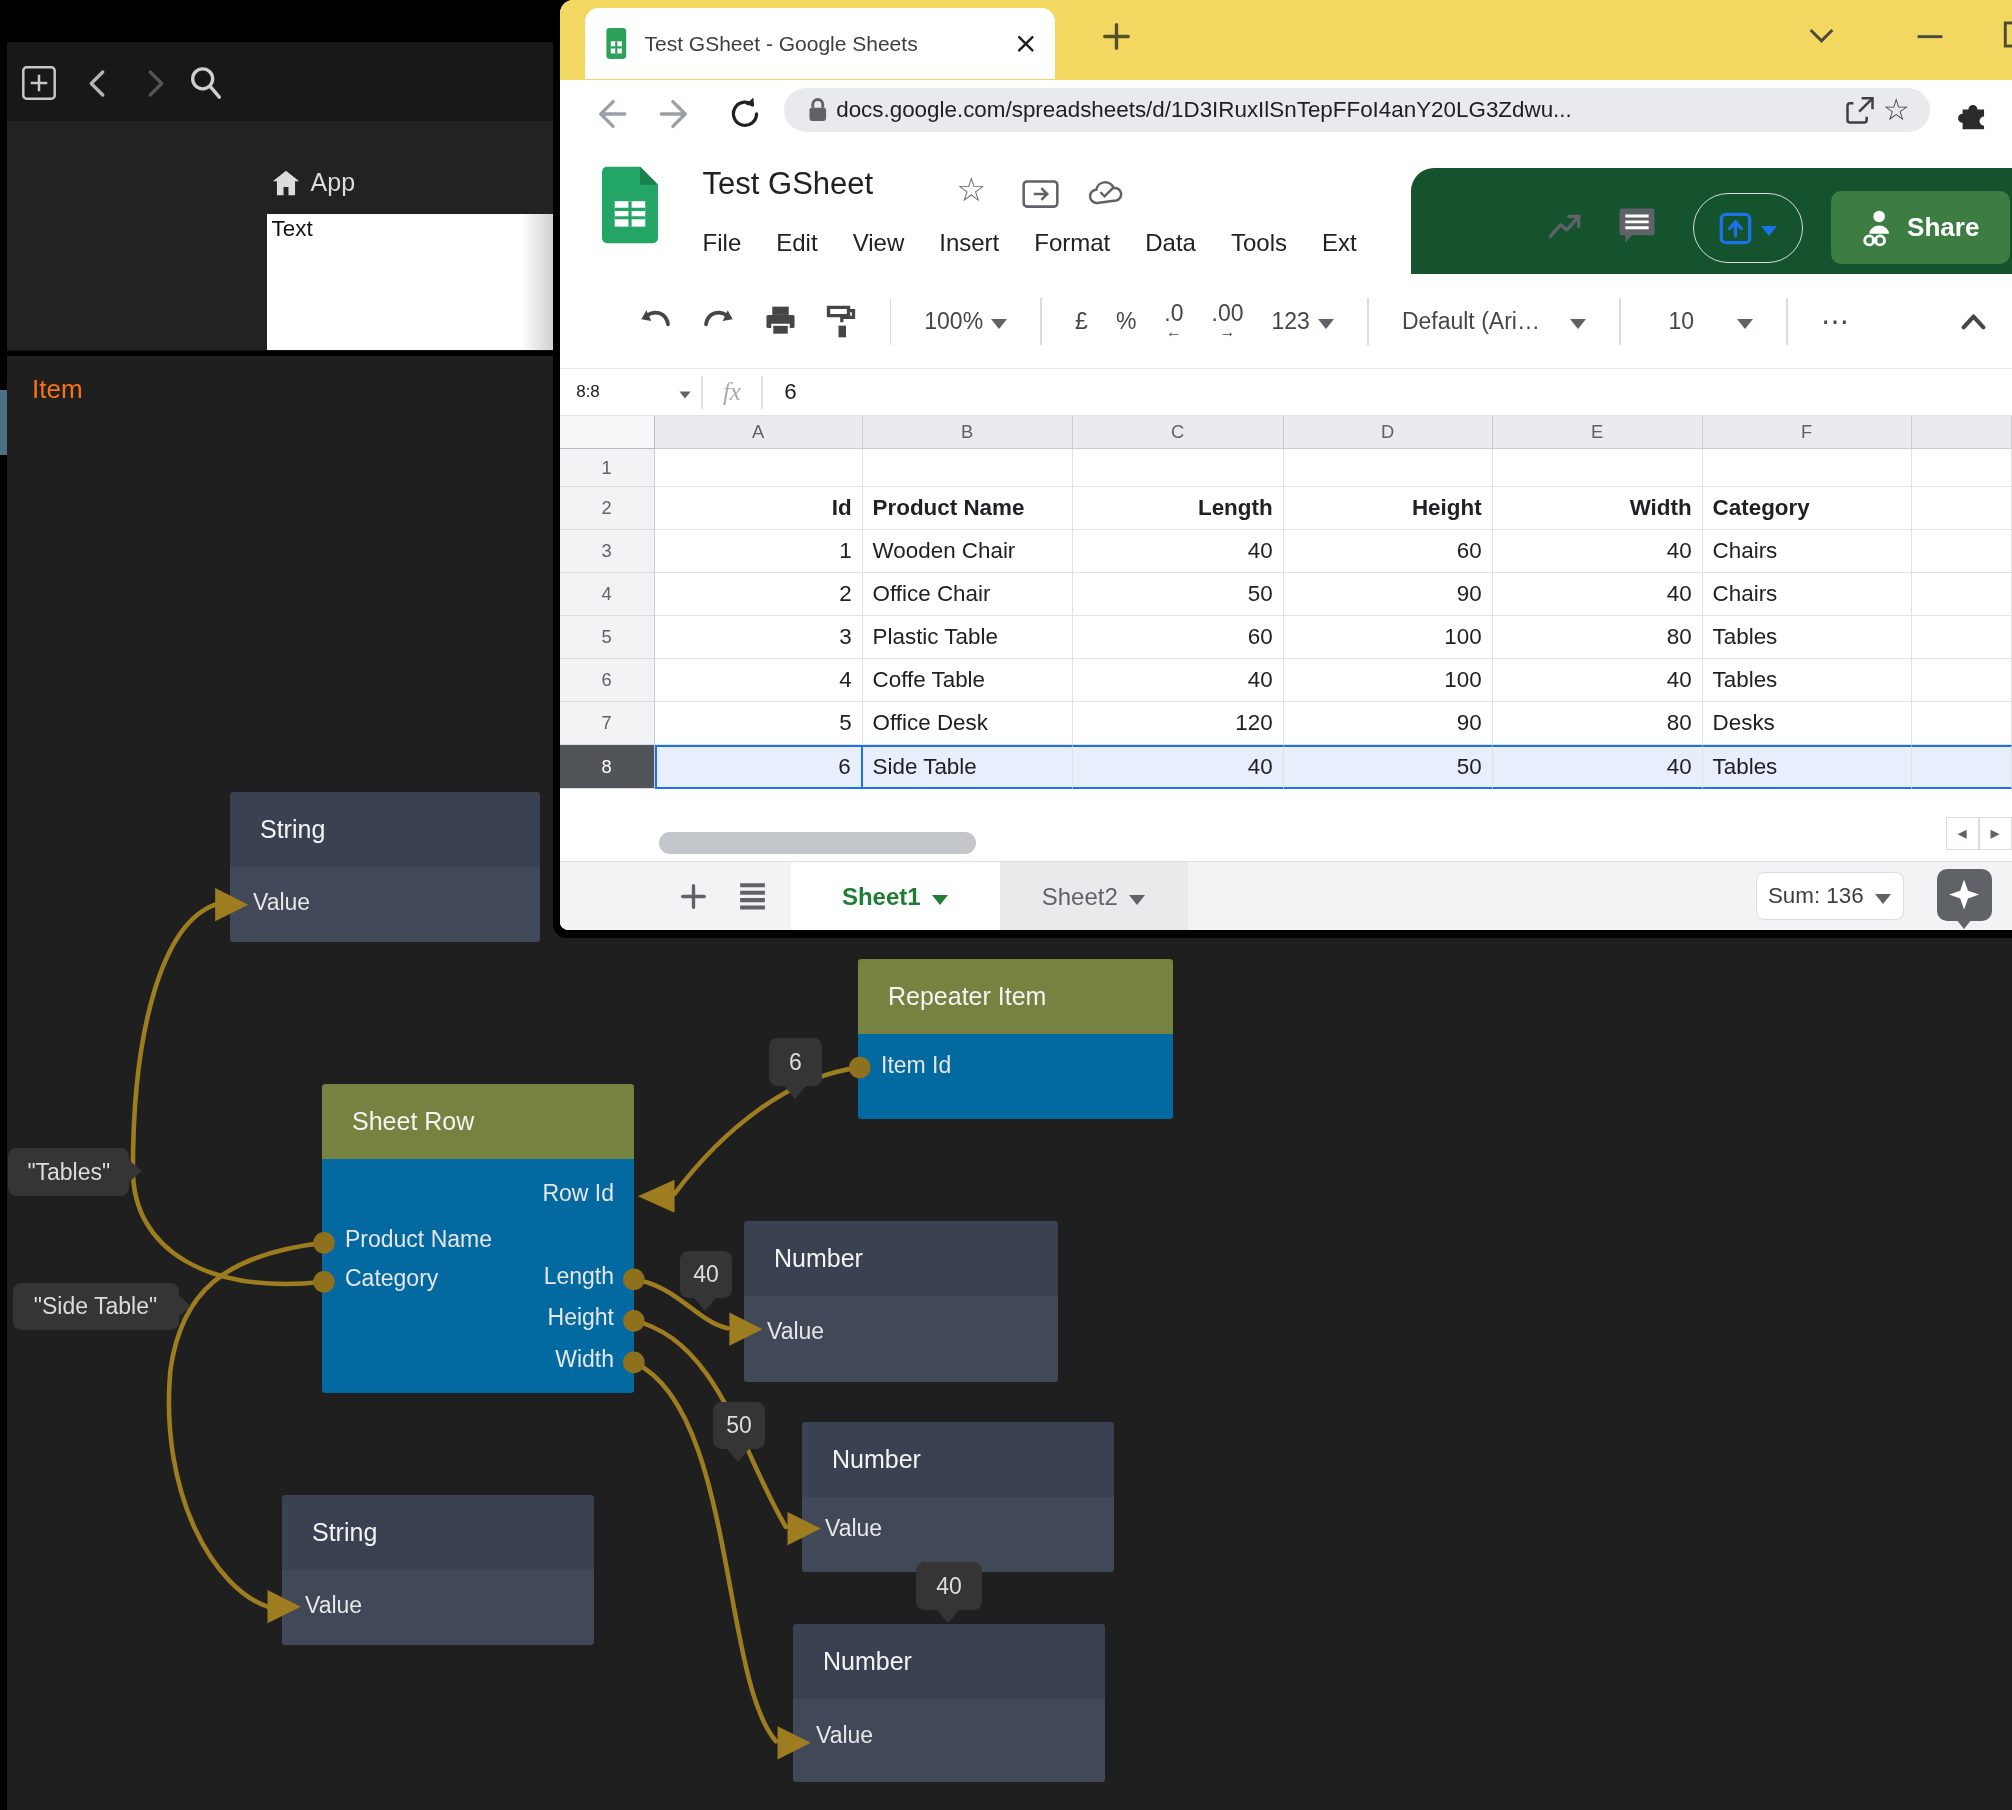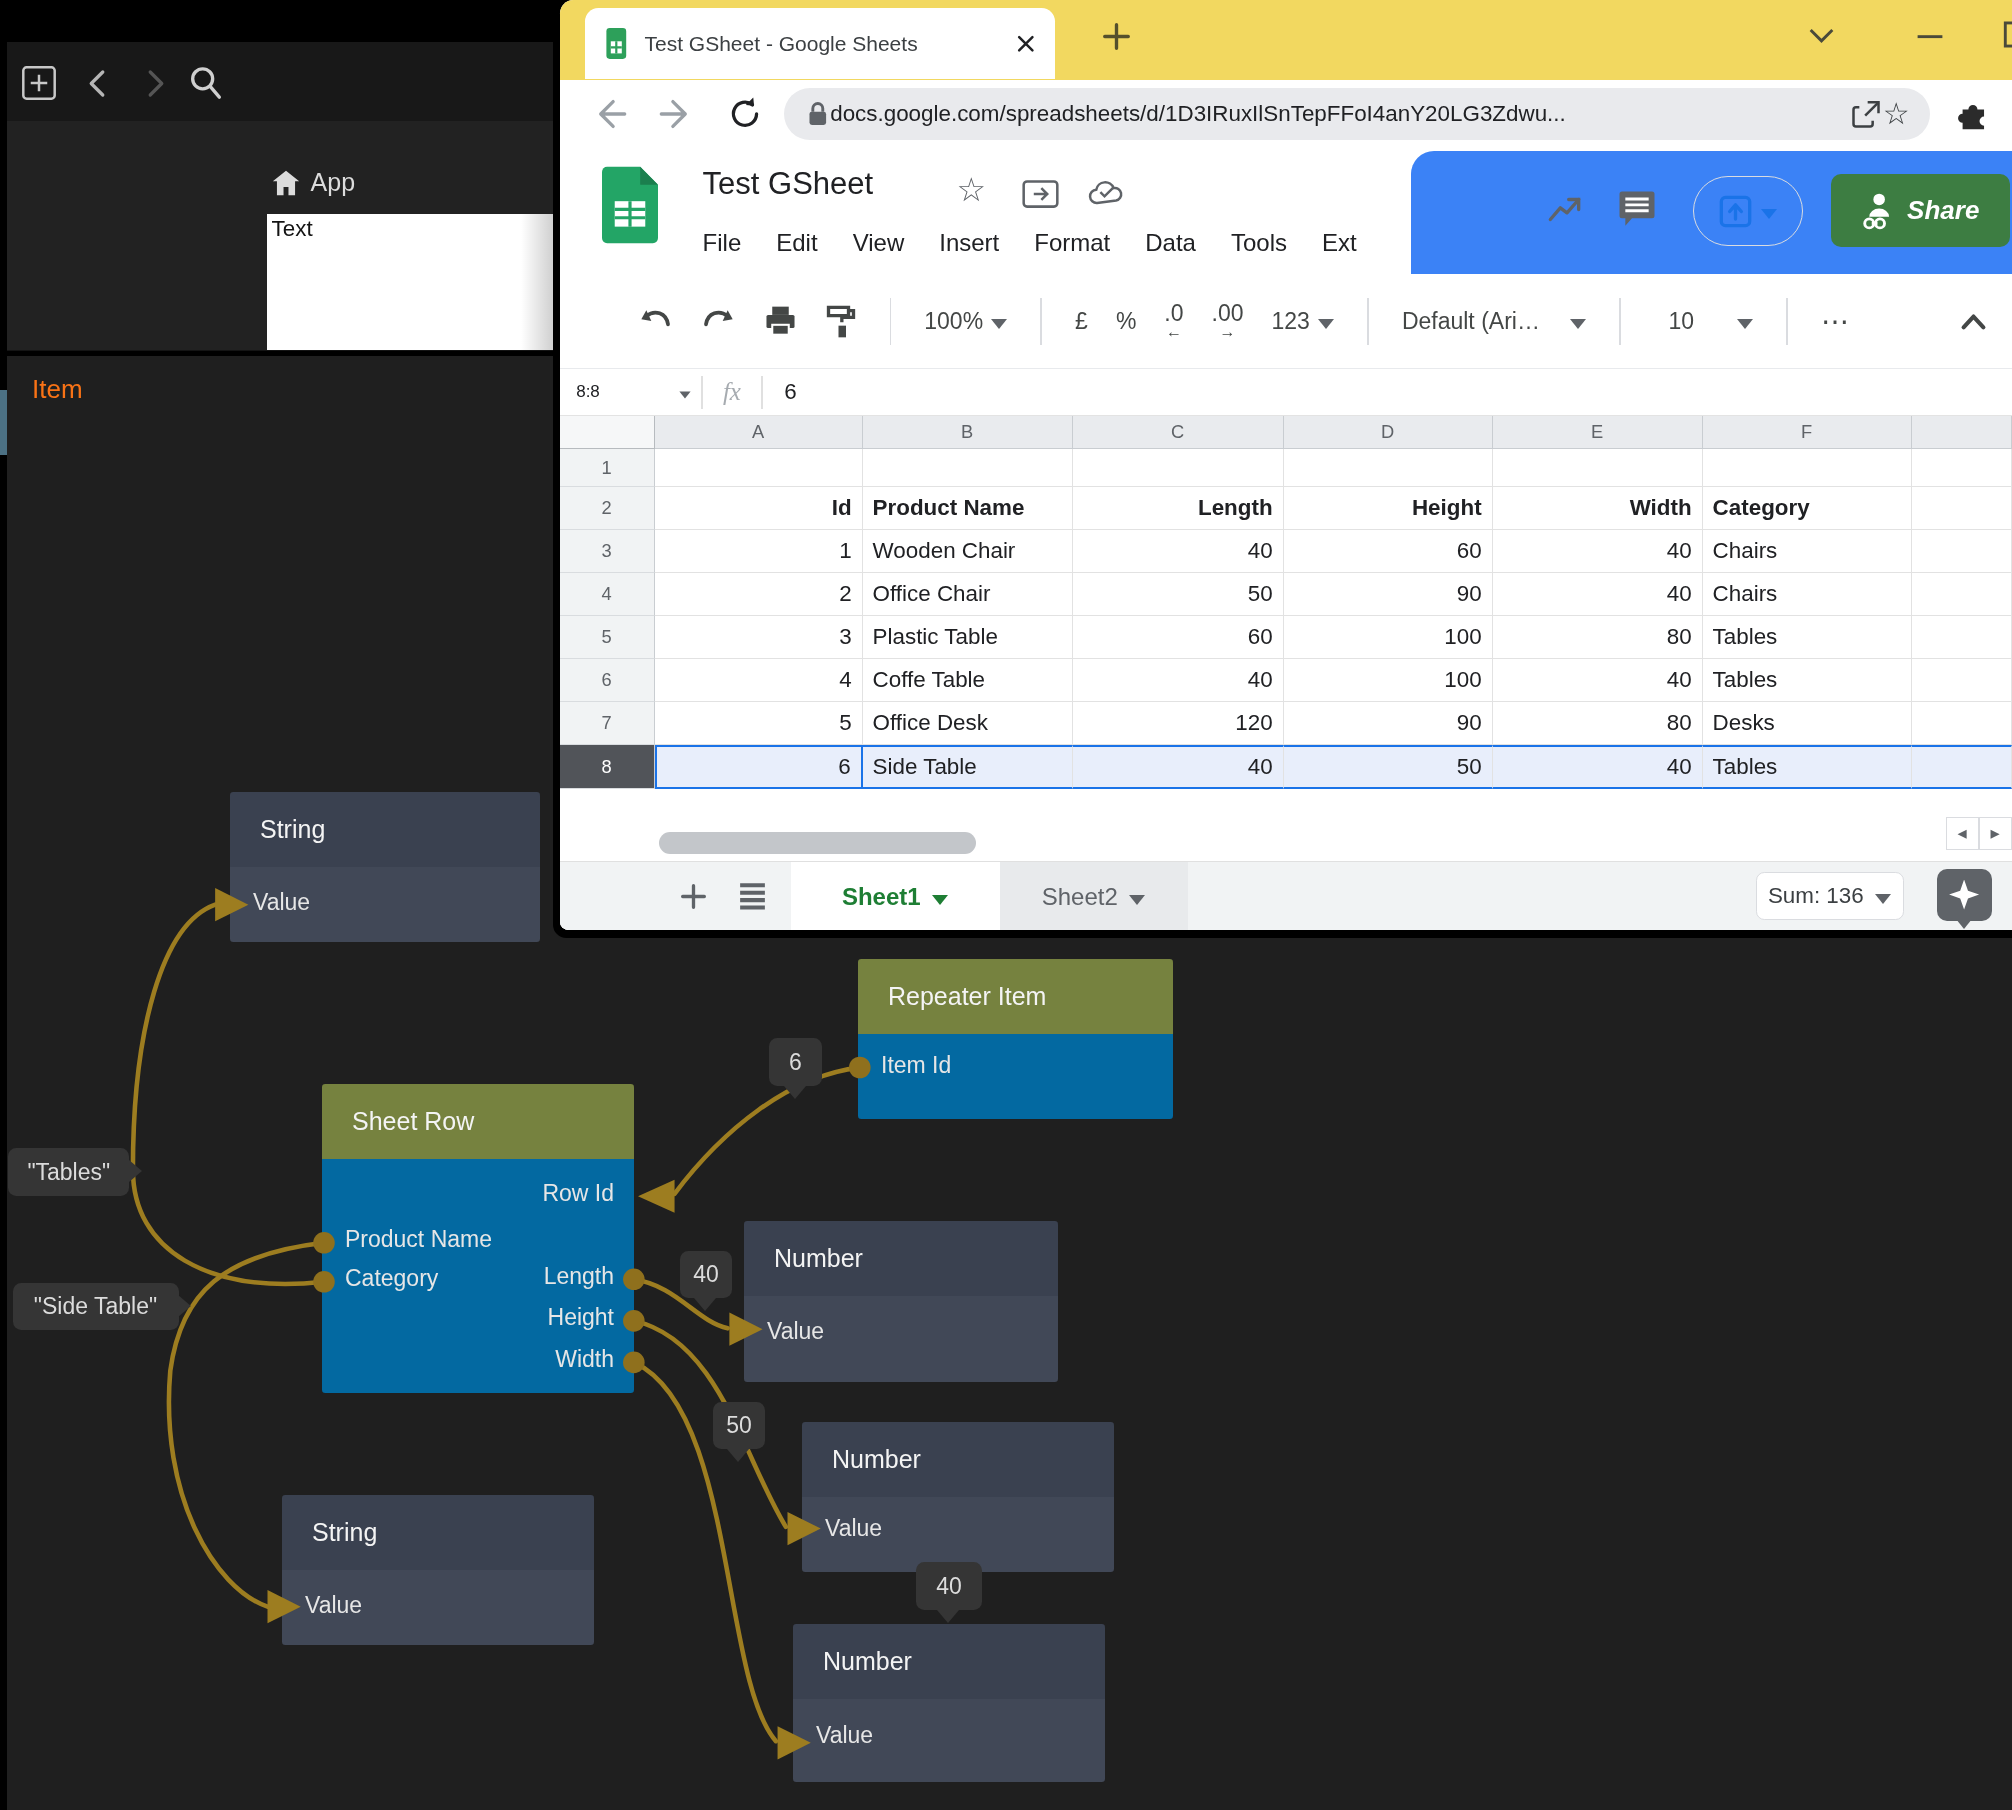--- a/index.html
+++ b/index.html
@@ -53,32 +53,32 @@
         overflow:hidden;background:#fff;}
   .tabstrip{position:absolute;left:0;top:0;width:100%;height:80px;background:#f2d860;}
   .btab{position:absolute;left:25px;top:8.3px;width:470px;height:71px;background:#fff;
         border-radius:13.3px 13.3px 0 0;display:flex;align-items:center;padding:0 18.3px;gap:15px;box-sizing:border-box;}
   .btab-title{flex:1;font-size:21px;color:#3c4043;white-space:nowrap;overflow:hidden;}
   .newtab{position:absolute;left:538px;top:18.3px;}
   .winctl{position:absolute;top:0;}
 
   .urlrow{position:absolute;left:0;top:80px;width:100%;height:68px;background:#fff;}
   .navic{position:absolute;top:15px;}
-  .pill{position:absolute;left:224px;top:8.3px;width:1146px;height:52px;background:#e9eaed;
-        border-radius:26.6px;display:flex;align-items:center;padding:0 20px 0 23px;gap:2px;box-sizing:border-box;}
+  .pill{position:absolute;left:224px;top:8.3px;width:1146px;height:44px;background:#e9eaed;
+        border-radius:26.6px;display:flex;align-items:center;padding:0 20px 0 23px;gap:8px;box-sizing:border-box;}
   .url-text{flex:1;font-size:22.4px;color:#202124;white-space:nowrap;overflow:hidden;}
   .glyph-star{font-size:30px;color:#3c4043;line-height:1;}
 
   .sheets-area{position:absolute;left:0;top:148px;width:100%;height:782px;background:#fff;}
   .sh-header{position:absolute;left:0;top:0;width:100%;height:126px;background:#fff;}
   .doc-title{position:absolute;left:143px;top:18.3px;font-size:31px;color:#202124;}
   .hdr-ic{position:absolute;top:33px;color:#5f6368;}
   .menus{position:absolute;left:143px;top:81px;display:flex;gap:35px;font-size:24px;color:#202124;}
-  .right-overlay{position:absolute;right:0;top:3px;width:601px;height:123px;background:#3b82f6;
-        border-top-left-radius:23px;font-style:italic;}
+  .right-overlay{position:absolute;right:0;top:20px;width:601px;height:123px;background:#14532d;
+        border-top-left-radius:23px;}
   .present-btn{position:absolute;left:282px;top:25px;width:110px;height:70px;border:1.7px solid #dadce0;
         border-radius:37px;display:flex;align-items:center;justify-content:center;gap:8.3px;box-sizing:border-box;}
   .share-btn{position:absolute;left:420px;top:23px;width:179px;height:73px;background:#3d7d42;
         border-radius:10px;display:flex;align-items:center;justify-content:center;gap:13.3px;
         color:#fff;font-size:26px;font-weight:bold;}
   .tri-down{width:0;height:0;border:8.3px solid transparent;border-top:10.8px solid #5f6368;border-bottom:0;margin-top:6.6px;}
   .tri-down.blue{border-top-color:#1a73e8;}
   .tri-down.green{border-top-color:#1e7e34;}
 
   .sh-toolbar{position:absolute;left:0;top:126px;width:100%;height:95px;background:#fff;

